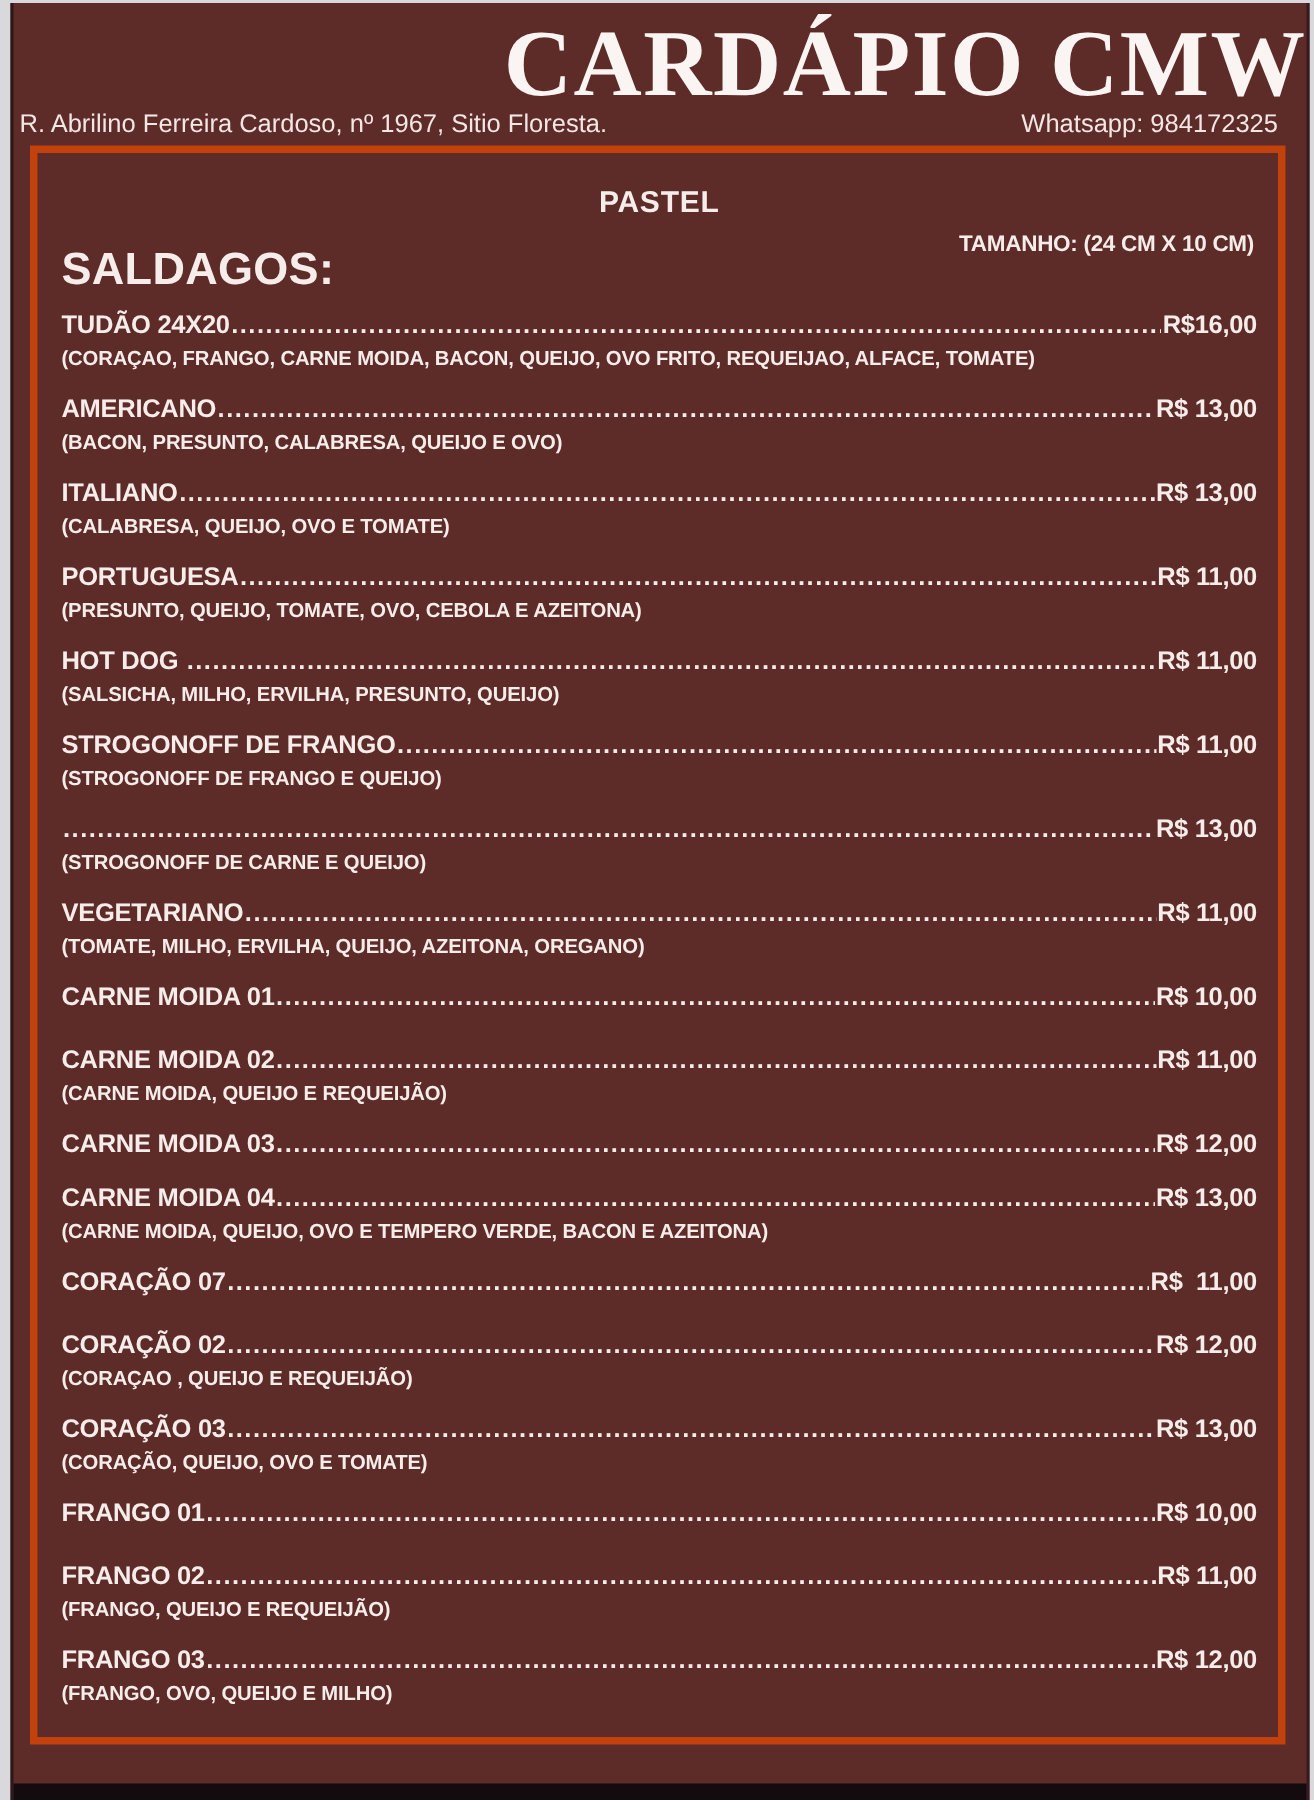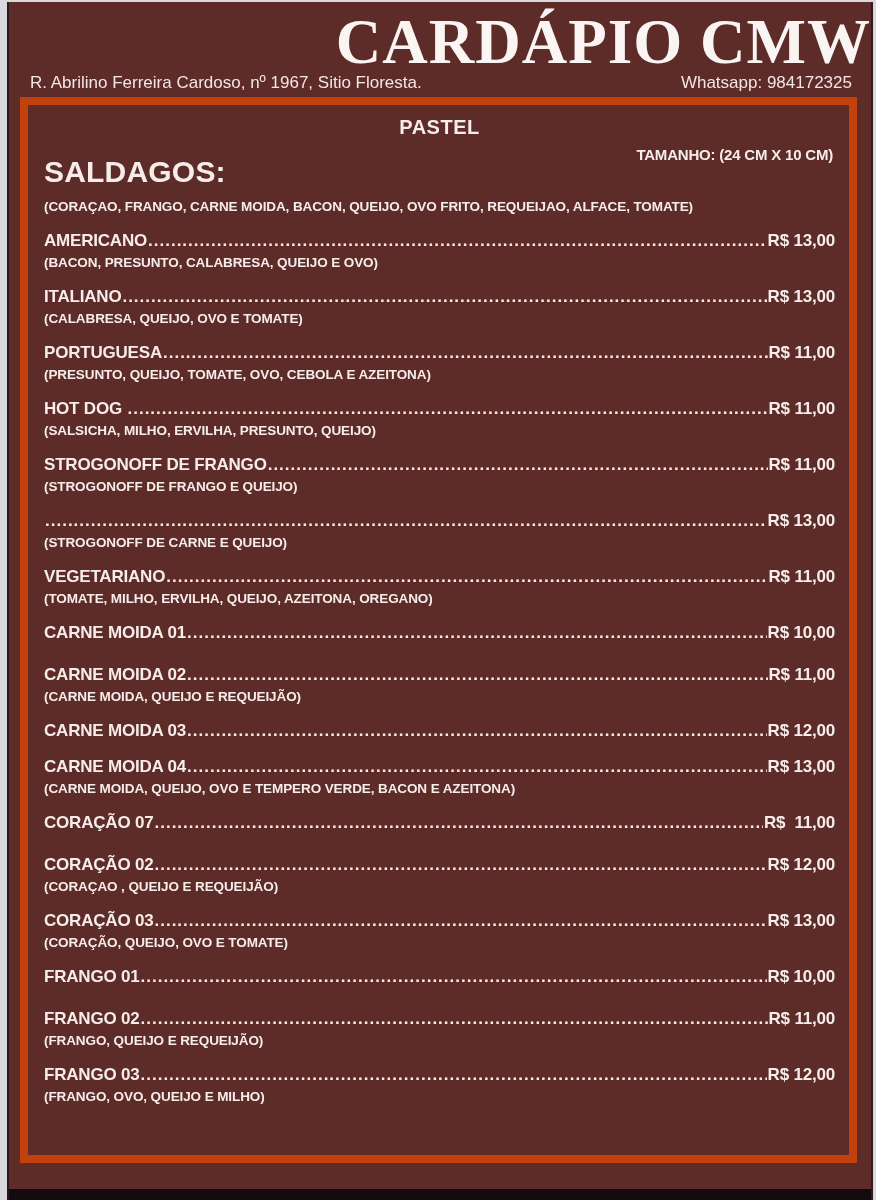--- a/index.html
+++ b/index.html
@@ -31,32 +31,32 @@
     font-family: "Liberation Serif", serif;
     font-weight: bold;
     font-size: 63px;
     line-height: 72px;
     letter-spacing: 1px;
     color: #faf4f2;
     white-space: nowrap;
   }
   .address-row {
     display: flex; justify-content: space-between; align-items: baseline;
-    padding: 0 19px 0 21px;
+    padding: 0 19px 0 4px;
     margin-top: -7px;
     font-size: 17px;
     line-height: 24px;
     color: #f3e6e4;
   }
 
   .panel {
     position: absolute; left: 11px; right: 14px; top: 95px; bottom: 37px;
-    border: 8px solid #c2410c;
+    border: 5px solid #c2410c;
     box-sizing: border-box;
-    padding: 6px 14px 0 16px;
+    padding: 17px 14px 0 16px;
   }
   .panel-header {
     position: relative;
     line-height: 24px;
     margin-top: 4px;
   }
   .panel-title {
     text-align: center;
     font-weight: bold;
     font-size: 20px;
@@ -123,20 +123,25 @@
     <div class="panel">
       <div class="panel-header">
         <div class="panel-title">PASTEL</div>
         <div class="size-label">TAMANHO: (24 CM X 10 CM)</div>
       </div>
 
       <div class="section-title">SALDAGOS:</div>
 
       <div class="items">
   <div class="item">
+    <div class="item-row">
+      <span class="item-name">TUDÃO 24X20</span>
+      <span class="leader"></span>
+      <span class="item-price">R$16,00</span>
+    </div>
     <div class="item-ingredients">(CORAÇAO, FRANGO, CARNE MOIDA, BACON, QUEIJO, OVO FRITO, REQUEIJAO, ALFACE, TOMATE)</div>
   </div>
 
   <div class="item">
     <div class="item-row">
       <span class="item-name">AMERICANO</span>
       <span class="leader"></span>
       <span class="item-price">R$ 13,00</span>
     </div>
     <div class="item-ingredients">(BACON, PRESUNTO, CALABRESA, QUEIJO E OVO)</div>

